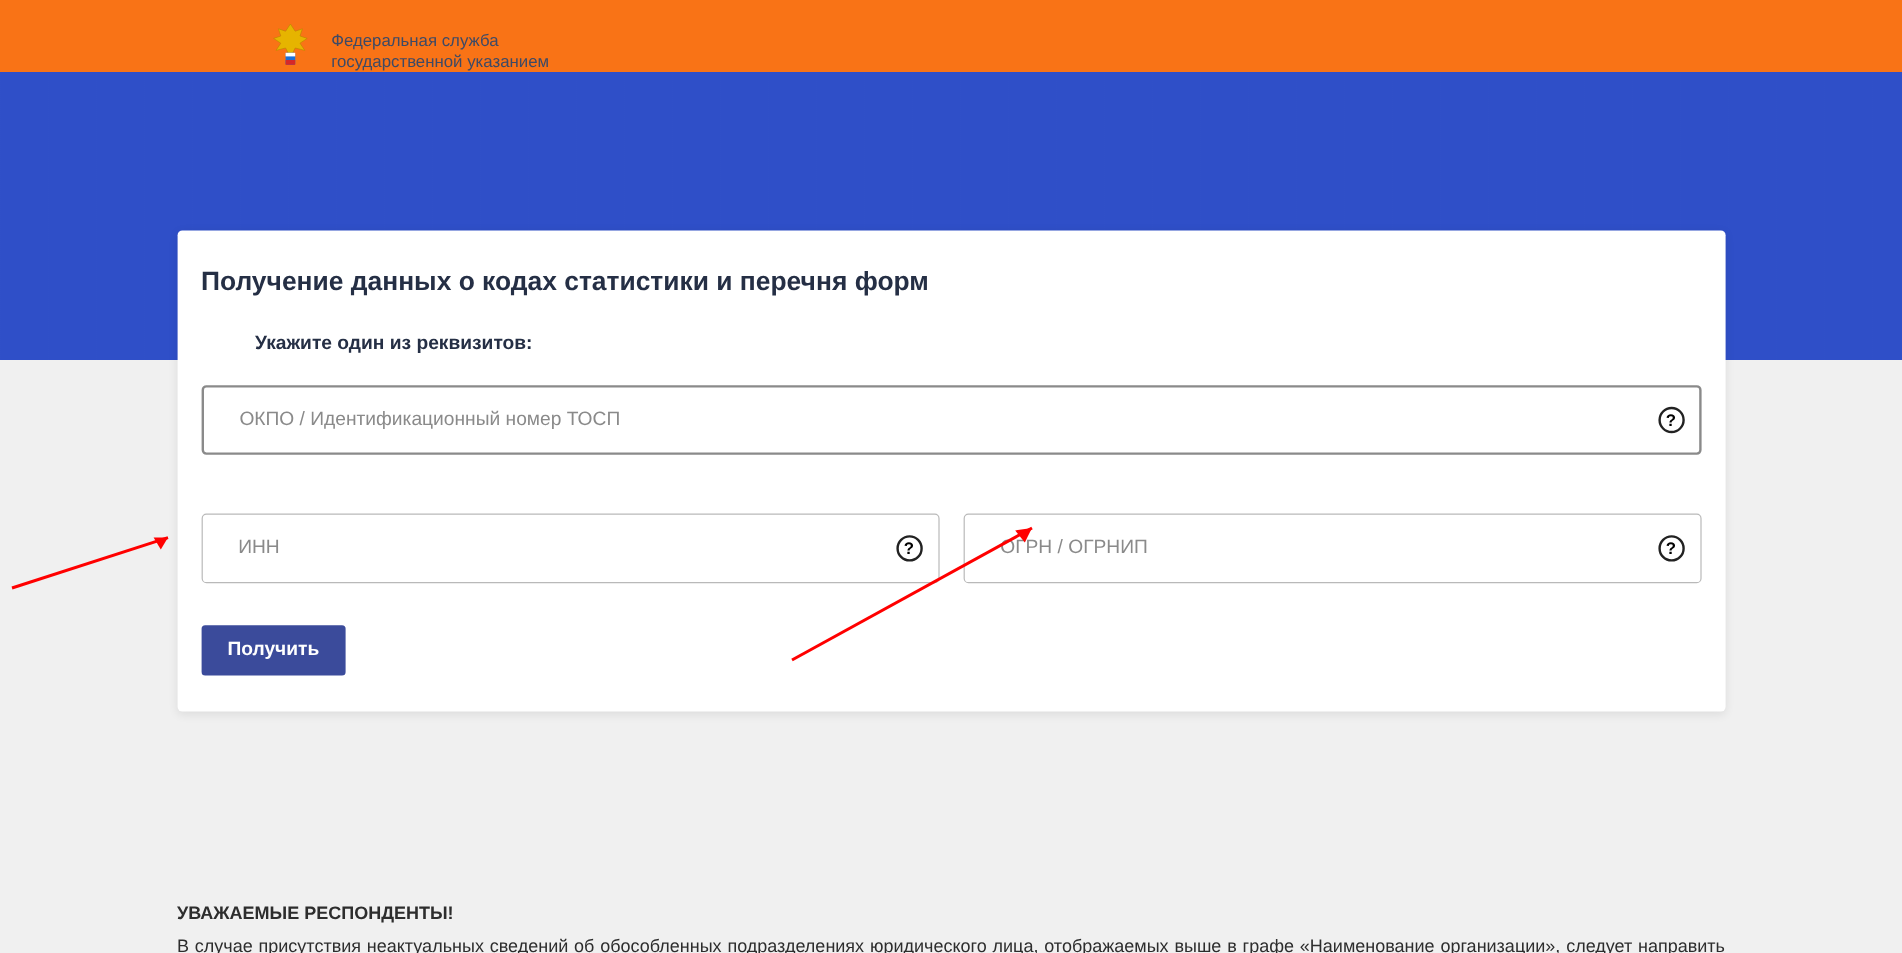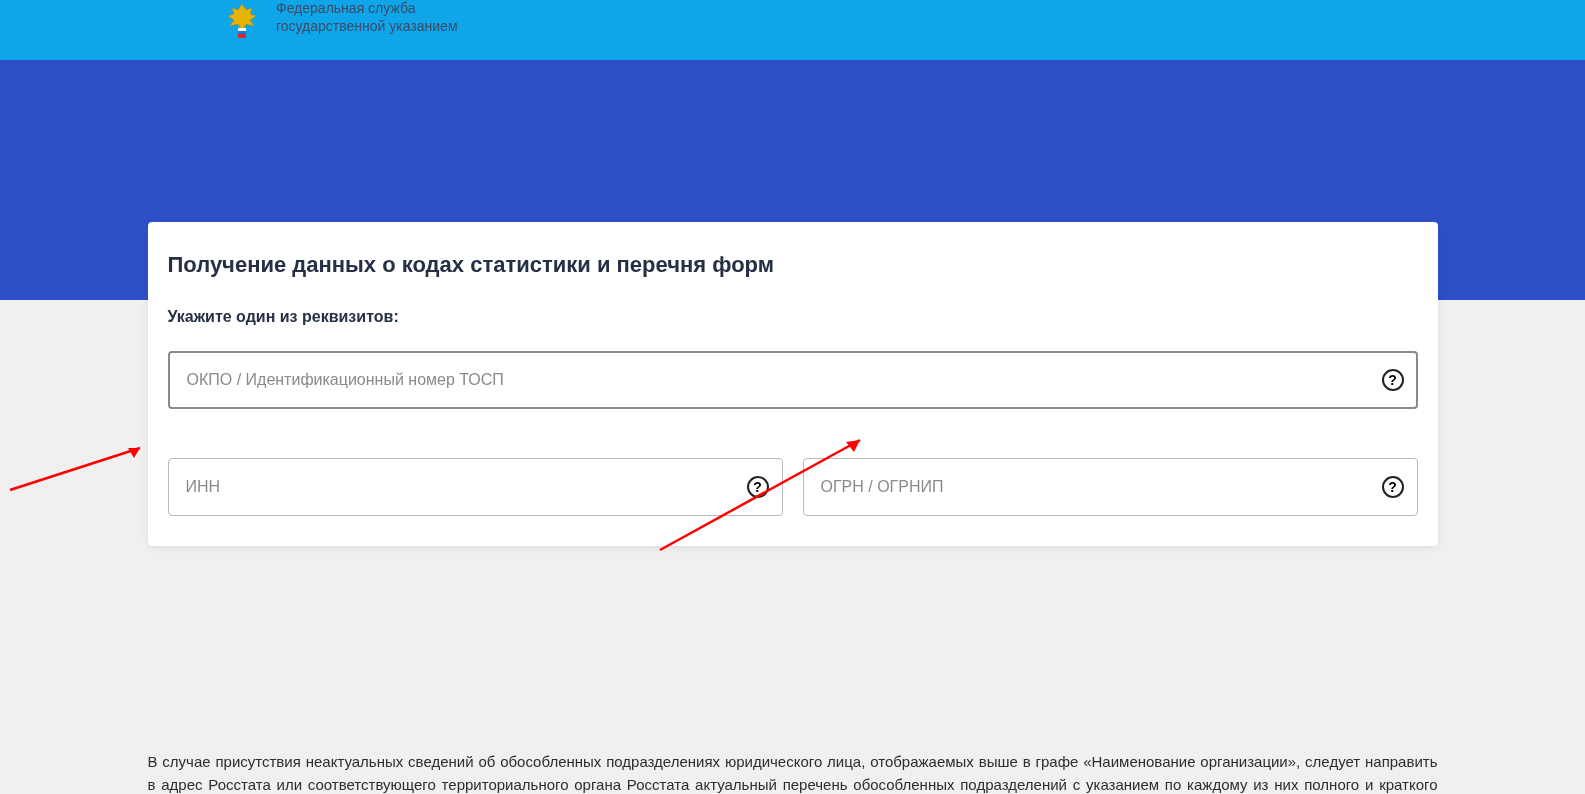--- a/index.html
+++ b/index.html
@@ -1,35 +1,35 @@
 <!DOCTYPE html>
 <html><head>
   <meta charset="utf-8">
   <style>
     * { box-sizing: border-box; margin: 0; padding: 0; }
     body { font-family: Arial, Helvetica, sans-serif; background: #f0f0f0; }
 
-    .topbar { height: 60px; background: #0ea5e9; display: flex; align-items: flex-start; padding-left: 220px; }
+    .topbar { height: 60px; background: #f97316; display: flex; align-items: flex-end; padding-left: 220px; }
     .logo   { width: 44px; height: 44px; margin-right: 12px; display:flex; align-items:center; justify-content:center; }
     .org    { color:#3d4a66; font-size:14px; line-height:1.25;}
 
     .hero { height: 240px; background:#2f4fc8; background-image:
       linear-gradient(rgba(47,79,200,.95),rgba(47,79,200,.95)),
       repeating-linear-gradient(90deg, rgba(255,255,255,.06) 0 1px, transparent 1px 40px);
       position:relative;}
 
-    .card { position:absolute; left:50%; transform:translateX(-50%); top:162px;
+    .card { position:absolute; left:50%; transform:translateX(-50%); top:132px;
             width:1290px; background:#fff; border-radius:4px;
             box-shadow:0 2px 8px rgba(0,0,0,.08); padding:30px 20px 30px 20px;}
     .card h1 { font-size:22px; font-weight:700; color:#252f45; margin-bottom:30px;}
-    .card .sub { font-size:16px; font-weight:700; color:#252f45; margin-bottom:25px;}
+    .card .sub { font-size:16px; font-weight:700; color:#252f45; margin-bottom:25px;margin-left:45px;}
 
     .field { position:relative; }
     .field input { width:100%; height:58px; border:1px solid #b9b9b9; border-radius:4px;
-                   padding:0 48px 0 17px; font-size:16px; color:#333; background:#fff;}
+                   padding:0 48px 0 30px; font-size:16px; color:#333; background:#fff;}
     .field.primary input { border:2px solid #8a8a8a;}
     .field input::placeholder { color:#8a8a8a; }
     .help-ic { position:absolute; right:14px; top:50%; transform:translateY(-50%);
                width:22px; height:22px; display:flex; align-items:center; justify-content:center;
                border:2px solid #222; border-radius:50%; font-weight:700; font-size:14px;
                cursor:pointer; user-select:none;}
 
     .row2 { display:flex; gap:20px; margin-top:25px;}
     .row2 .field { flex:1;margin-top:24px; }
 
@@ -78,32 +78,34 @@
       <div class="field">
         <input type="text" placeholder="ИНН" style="">
         <span class="help-ic">?</span>
       </div>
       <div class="field">
         <input type="text" placeholder="ОГРН / ОГРНИП" style="">
         <span class="help-ic">?</span>
       </div>
     </div>
 
+    <button class="btn">Получить</button>
   </div>
 </div>
 
 <div class="arrow" style="left:0; top:440px; width:160px; height:60px;">
   <svg width="160" height="60">
     <line x1="10" y1="50" x2="140" y2="8"></line>
     <polygon points="140,8 128,8 134,18"></polygon>
   </svg>
 </div>
 <div class="arrow" style="left:650px; top:430px; width:230px; height:130px;">
   <svg width="230" height="130">
     <line x1="10" y1="120" x2="210" y2="10"></line>
     <polygon points="210,10 196,12 204,22"></polygon>
   </svg>
 </div>
 
 <div class="info">
+  <p class="heading">УВАЖАЕМЫЕ РЕСПОНДЕНТЫ!</p>
   <p>В случае присутствия неактуальных сведений об обособленных подразделениях юридического лица, отображаемых выше в графе «Наименование организации», следует направить в адрес Росстата или соответствующего территориального органа Росстата актуальный перечень обособленных подразделений с указанием по каждому из них полного и краткого наименования, адреса, кода вида деятельности по ОКВЭД2 (не менее 4 знаков). Для присвоения кода ОКПО (идентификационного номера) вновь созданному обособленному подразделению следует направить в Росстат или в соответствующий территориальный орган Росстата вышеприведенную информацию о данном обособленном подразделении. Для исключения обособленного подразделения из перечня в связи с его ликвидацией следует также обратиться в Росстат или в соответствующий территориальный орган Росстата.</p>
 
 </div>
 
 </body></html>

